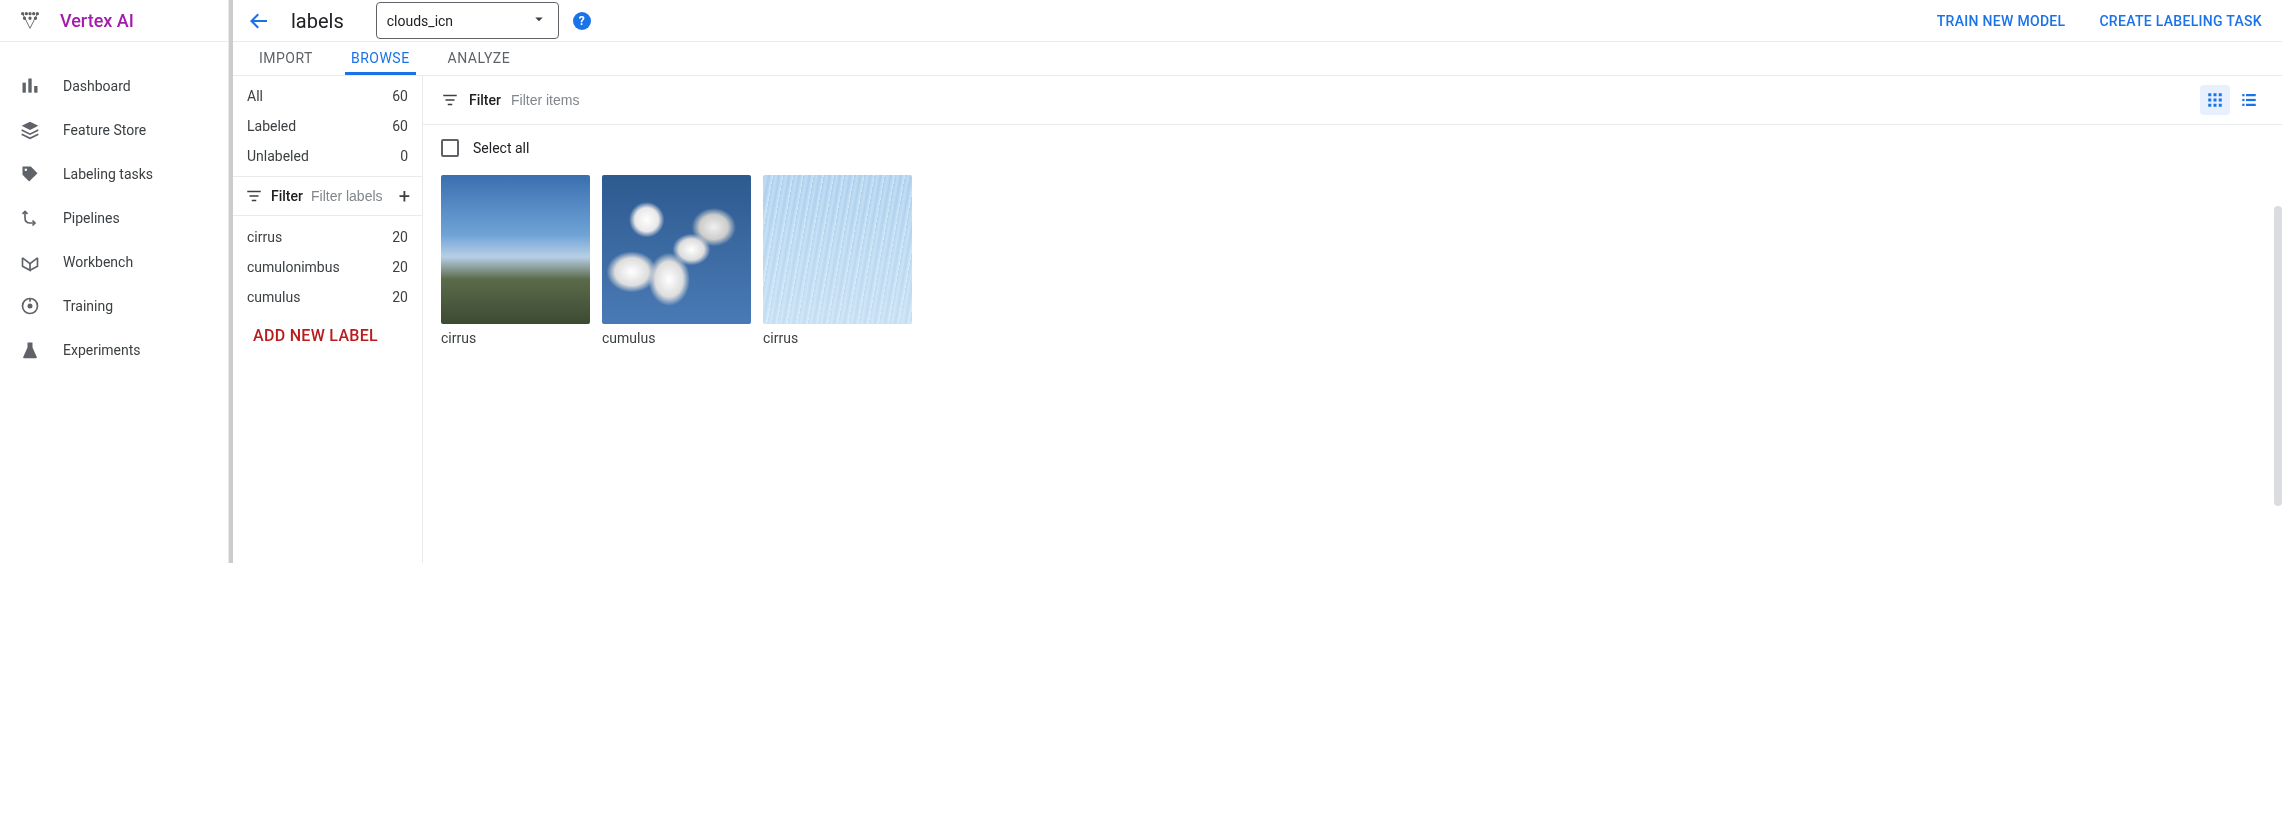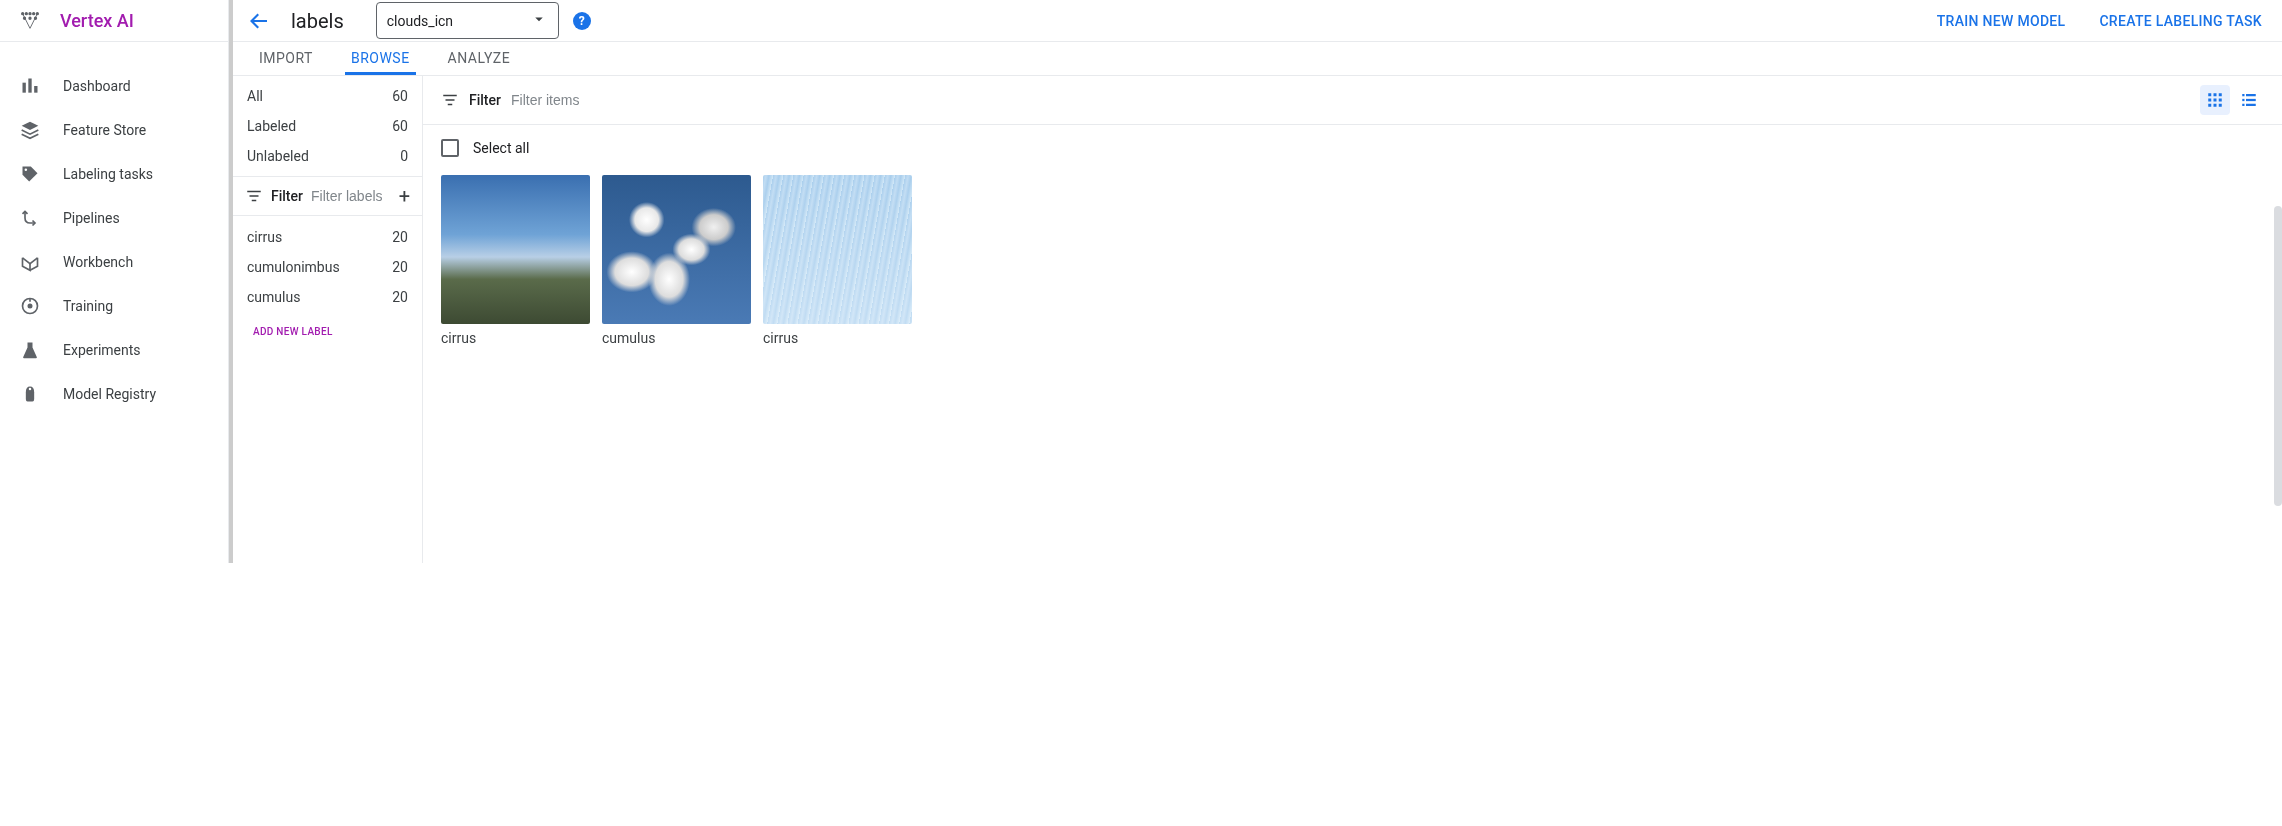--- a/index.html
+++ b/index.html
@@ -114,21 +114,21 @@
   .label-filter-row {
     display:flex; align-items:center; gap:8px; padding:7px 12px;
     border-top:1px solid #e8eaed; border-bottom:1px solid #e8eaed;
   }
   .filter-icon { width:18px;height:18px; display:flex; align-items:center; justify-content:center; color:#3c4043; }
   .filter-label { font-weight:500; font-size:14px; }
   .filter-input { border:none; outline:none; font-size:14px; color:#5f6368; flex:1; width: 60px; }
   .filter-input::placeholder { color:#80868b; }
   .plus-icon { font-size:20px; color:#3c4043; cursor:pointer; }
   .label-list { padding-top:6px; }
-  .add-label-btn { color:#a21caf; font-weight:500; font-size:10px; padding:14px 20px; cursor:pointer; letter-spacing:.3px; }
+  .add-label-btn { color:#b91c1c; font-weight:500; font-size:16px; padding:14px 20px; cursor:pointer; letter-spacing:.3px; }
   
   .gallery-area { flex:1; display:flex; flex-direction:column; overflow:auto; position:relative; }
   .gallery-toolbar {
     display:flex; align-items:center; gap:10px; padding:9px 18px; border-bottom:1px solid #e8eaed;
   }
   .view-toggle { margin-left:auto; display:flex; gap:4px; }
   .view-btn {
     width:30px;height:30px; display:flex; align-items:center; justify-content:center;
     cursor:pointer; color:#1a73e8; border-radius:4px;
   }
@@ -242,29 +242,20 @@
         </span>
         <span>Training</span>
       </div>
       <div class="nav-item">
         <span class="nav-icon">
           <svg viewBox="0 0 24 24" width="20" height="20" fill="currentColor">
               <path d="M9 3 L15 3 L15 9 L20 20 Q21 22 19 22 L5 22 Q3 22 4 20 L9 9 Z"></path>
             </svg>
         </span>
         <span>Experiments</span>
-      </div>
-      <div class="nav-item">
-        <span class="nav-icon">
-          <svg viewBox="0 0 24 24" width="20" height="20" fill="currentColor">
-              <path d="M9 21 Q7 21 7 18 L7 10 Q7 3 12 3 Q17 3 17 10 L17 18 Q17 21 15 21 Z"></path>
-              <circle cx="12" cy="6" r="1.5" fill="#fff"></circle>
-            </svg>
-        </span>
-        <span>Model Registry</span>
       </div>
     </div>
   </div>
 
   <div class="main">
     <div class="topbar">
       <span class="back-arrow">
         <svg viewBox="0 0 24 24" width="24" height="24" fill="currentColor">
             <path d="M20 11 L7 11 L12 6 L10.5 4.5 L3 12 L10.5 19.5 L12 18 L7 13 L20 13 Z"></path>
           </svg>

